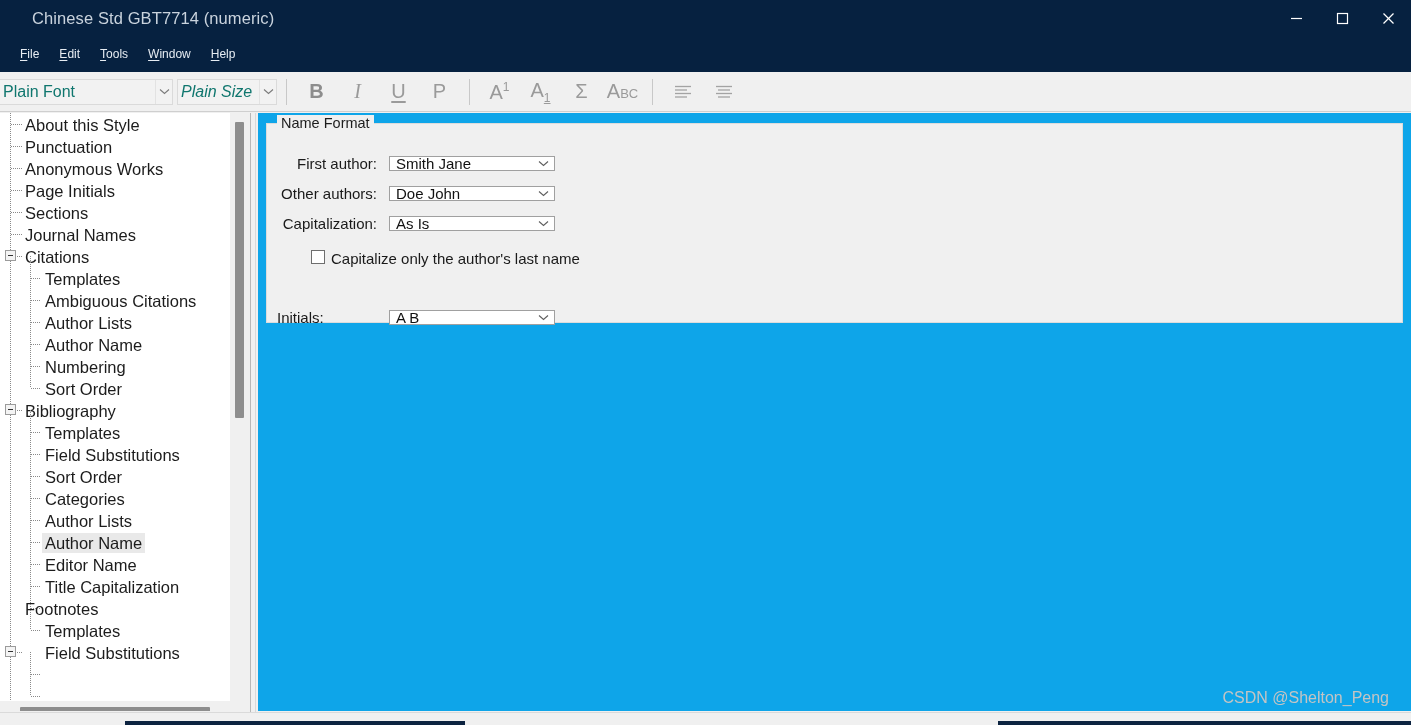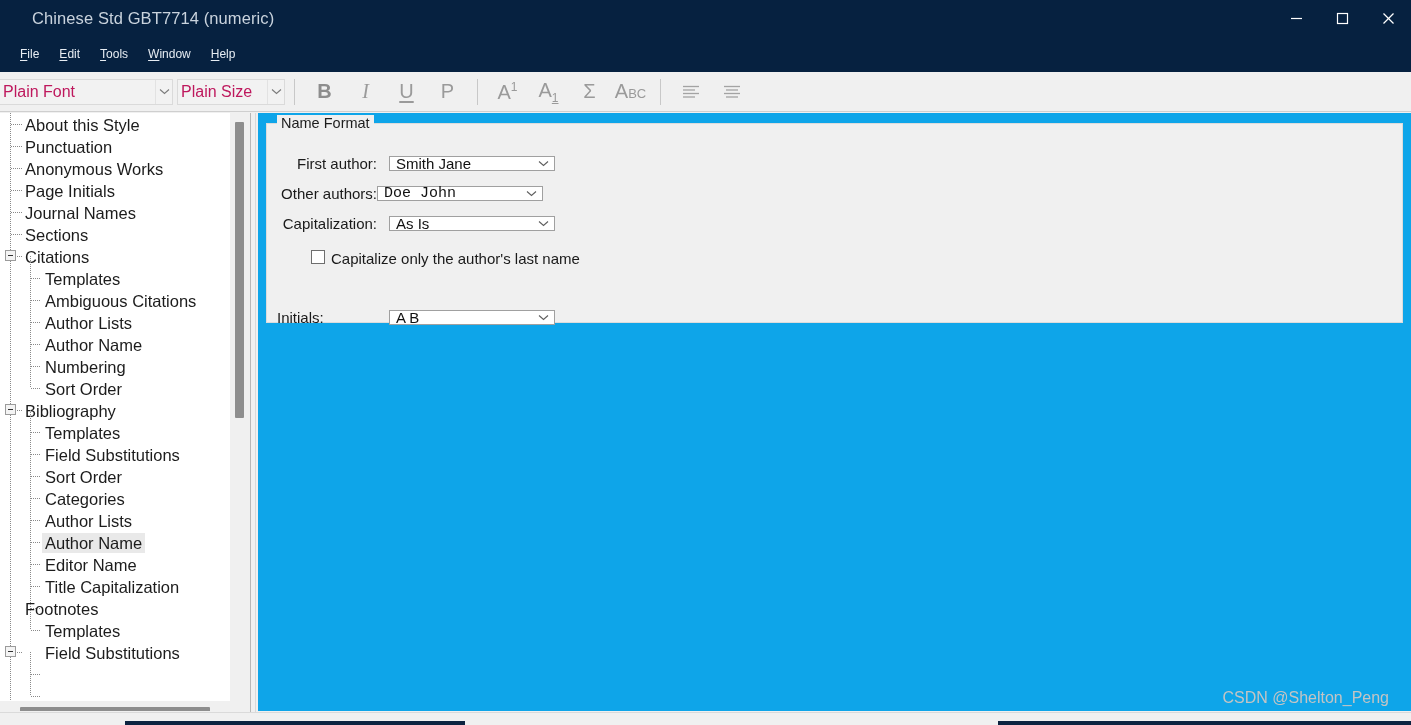--- a/index.html
+++ b/index.html
@@ -68,26 +68,26 @@
     display: flex; align-items: center;
   }
   .combo-tb {
     height: 26px;
     background: #f2f2f2;
     border: 1px solid #dadada;
     display: flex; align-items: center;
     position: relative;
   }
   .combo-tb.font { width: 174px; margin-left: -1px; }
-  .combo-tb.size { width: 108px; margin-left: 4px; }
+  .combo-tb.size { width: 100px; margin-left: 4px; font-style: italic; }
   .combo-tb .cap {
     flex: 1;
     padding-left: 3px;
     font-size: 16px;
-    color: #be185d;
+    color: #0f766e;
     white-space: nowrap; overflow: hidden;
   }
   .combo-tb .arrow {
     width: 17px; height: 24px;
     display: flex; align-items: center; justify-content: center;
     border-left: 1px solid #e2e2e2;
   }
   .chev { display: block; }
 
   .tb-sep {
@@ -408,25 +408,25 @@
           <div class="tnode">
             <span style="display: inline-block; width: 22px;"></span>
             <span class="lbl">Anonymous Works</span>
           </div>
           <div class="tnode">
             <span style="display: inline-block; width: 22px;"></span>
             <span class="lbl">Page Initials</span>
           </div>
           <div class="tnode">
             <span style="display: inline-block; width: 22px;"></span>
+            <span class="lbl">Sections</span>
+          </div>
+          <div class="tnode">
+            <span style="display: inline-block; width: 22px;"></span>
             <span class="lbl">Journal Names</span>
-          </div>
-          <div class="tnode">
-            <span style="display: inline-block; width: 22px;"></span>
-            <span class="lbl">Sections</span>
           </div>
           <div class="tnode">
             <span style="display: inline-block; width: 22px;"></span>
             <span class="lbl">Citations</span>
           </div>
           <div class="tnode">
             <span style="display: inline-block; width: 42px;"></span>
             <span class="lbl">Templates</span>
           </div>
           <div class="tnode">
@@ -554,21 +554,21 @@
           <span class="cbarrow">
             <svg class="chev" width="11" height="7" viewBox="0 0 11 7">
                 <path d="M1 1.5 L5.5 5.5 L10 1.5" fill="none" stroke="#5f5f5f" stroke-width="1.1"></path>
               </svg>
           </span>
         </div>
       </div>
 
       <div class="frow" style="left:10px; top:61px;">
         <div class="flabel" style="width:100px;">Other authors:</div>
-        <div class="combo" style="margin-left:0;font-family:Liberation Mono, monospace;">
+        <div class="combo" style="margin-left:12px;">
           <span class="val">Doe John</span>
           <span class="cbarrow">
             <svg class="chev" width="11" height="7" viewBox="0 0 11 7">
                 <path d="M1 1.5 L5.5 5.5 L10 1.5" fill="none" stroke="#5f5f5f" stroke-width="1.1"></path>
               </svg>
           </span>
         </div>
       </div>
 
       <div class="frow" style="left:10px; top:91px;">

